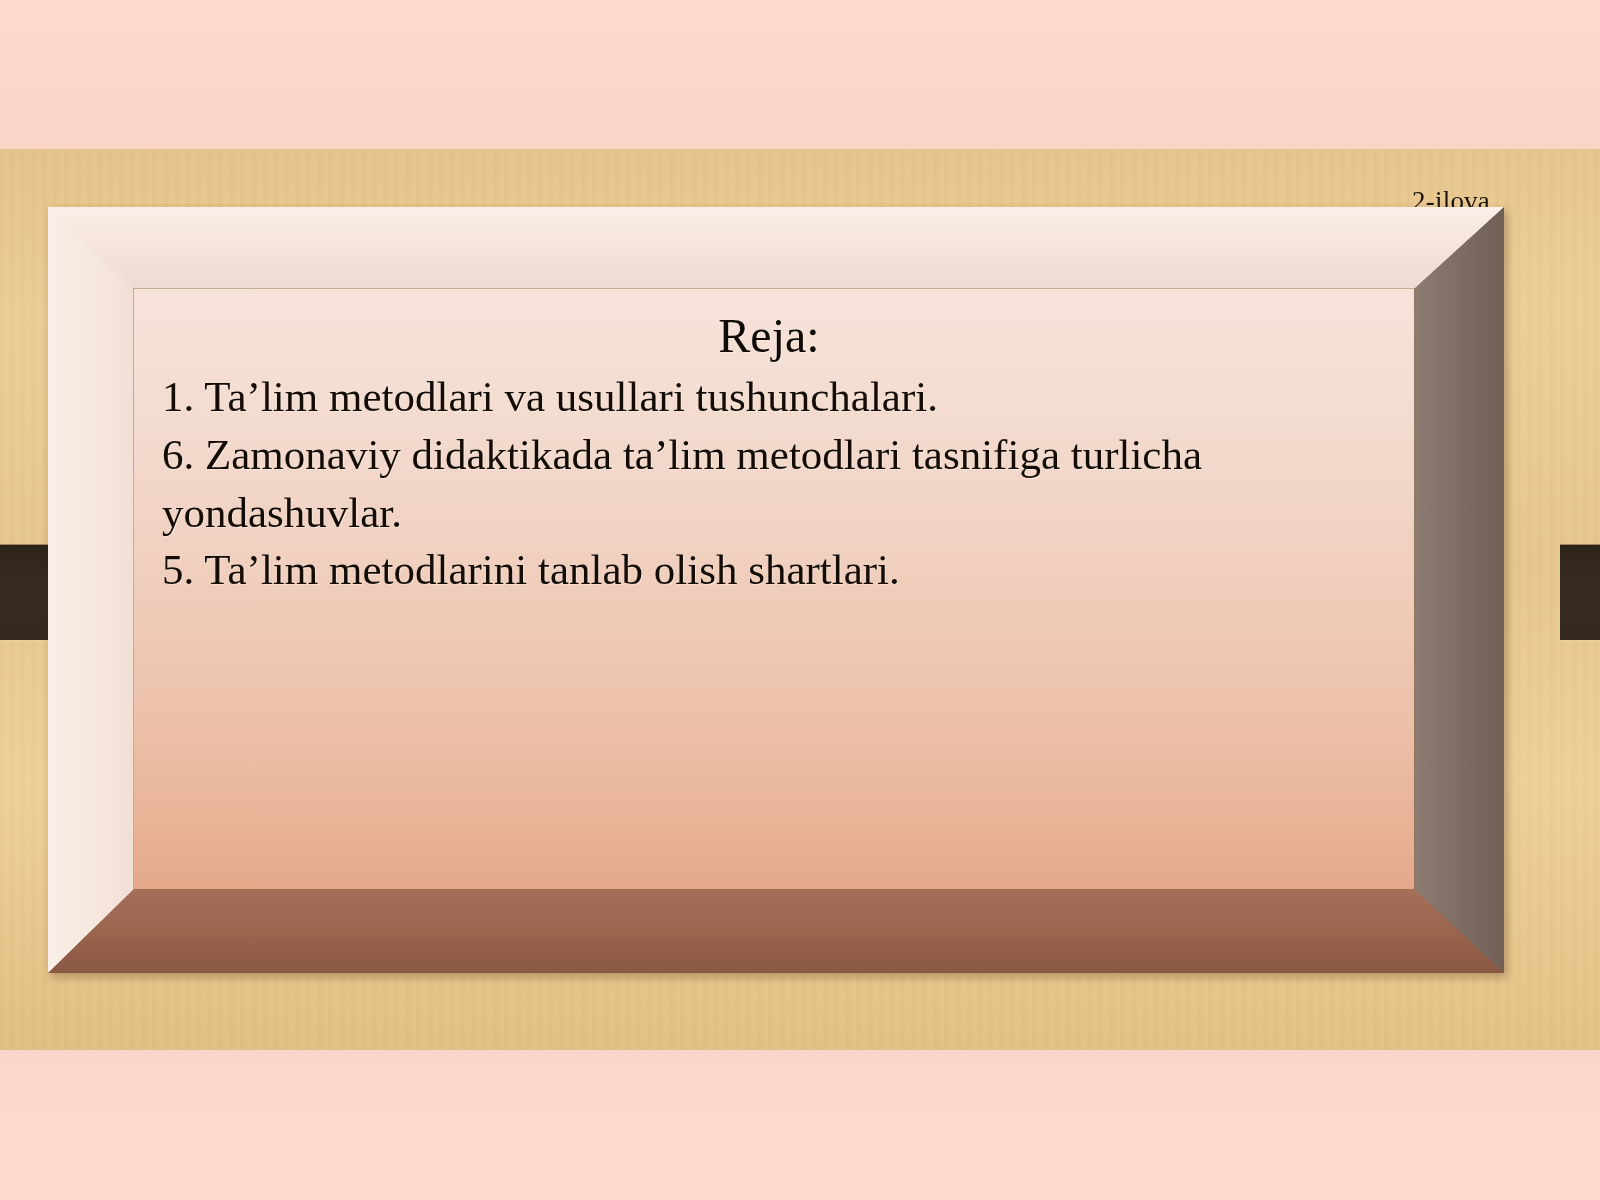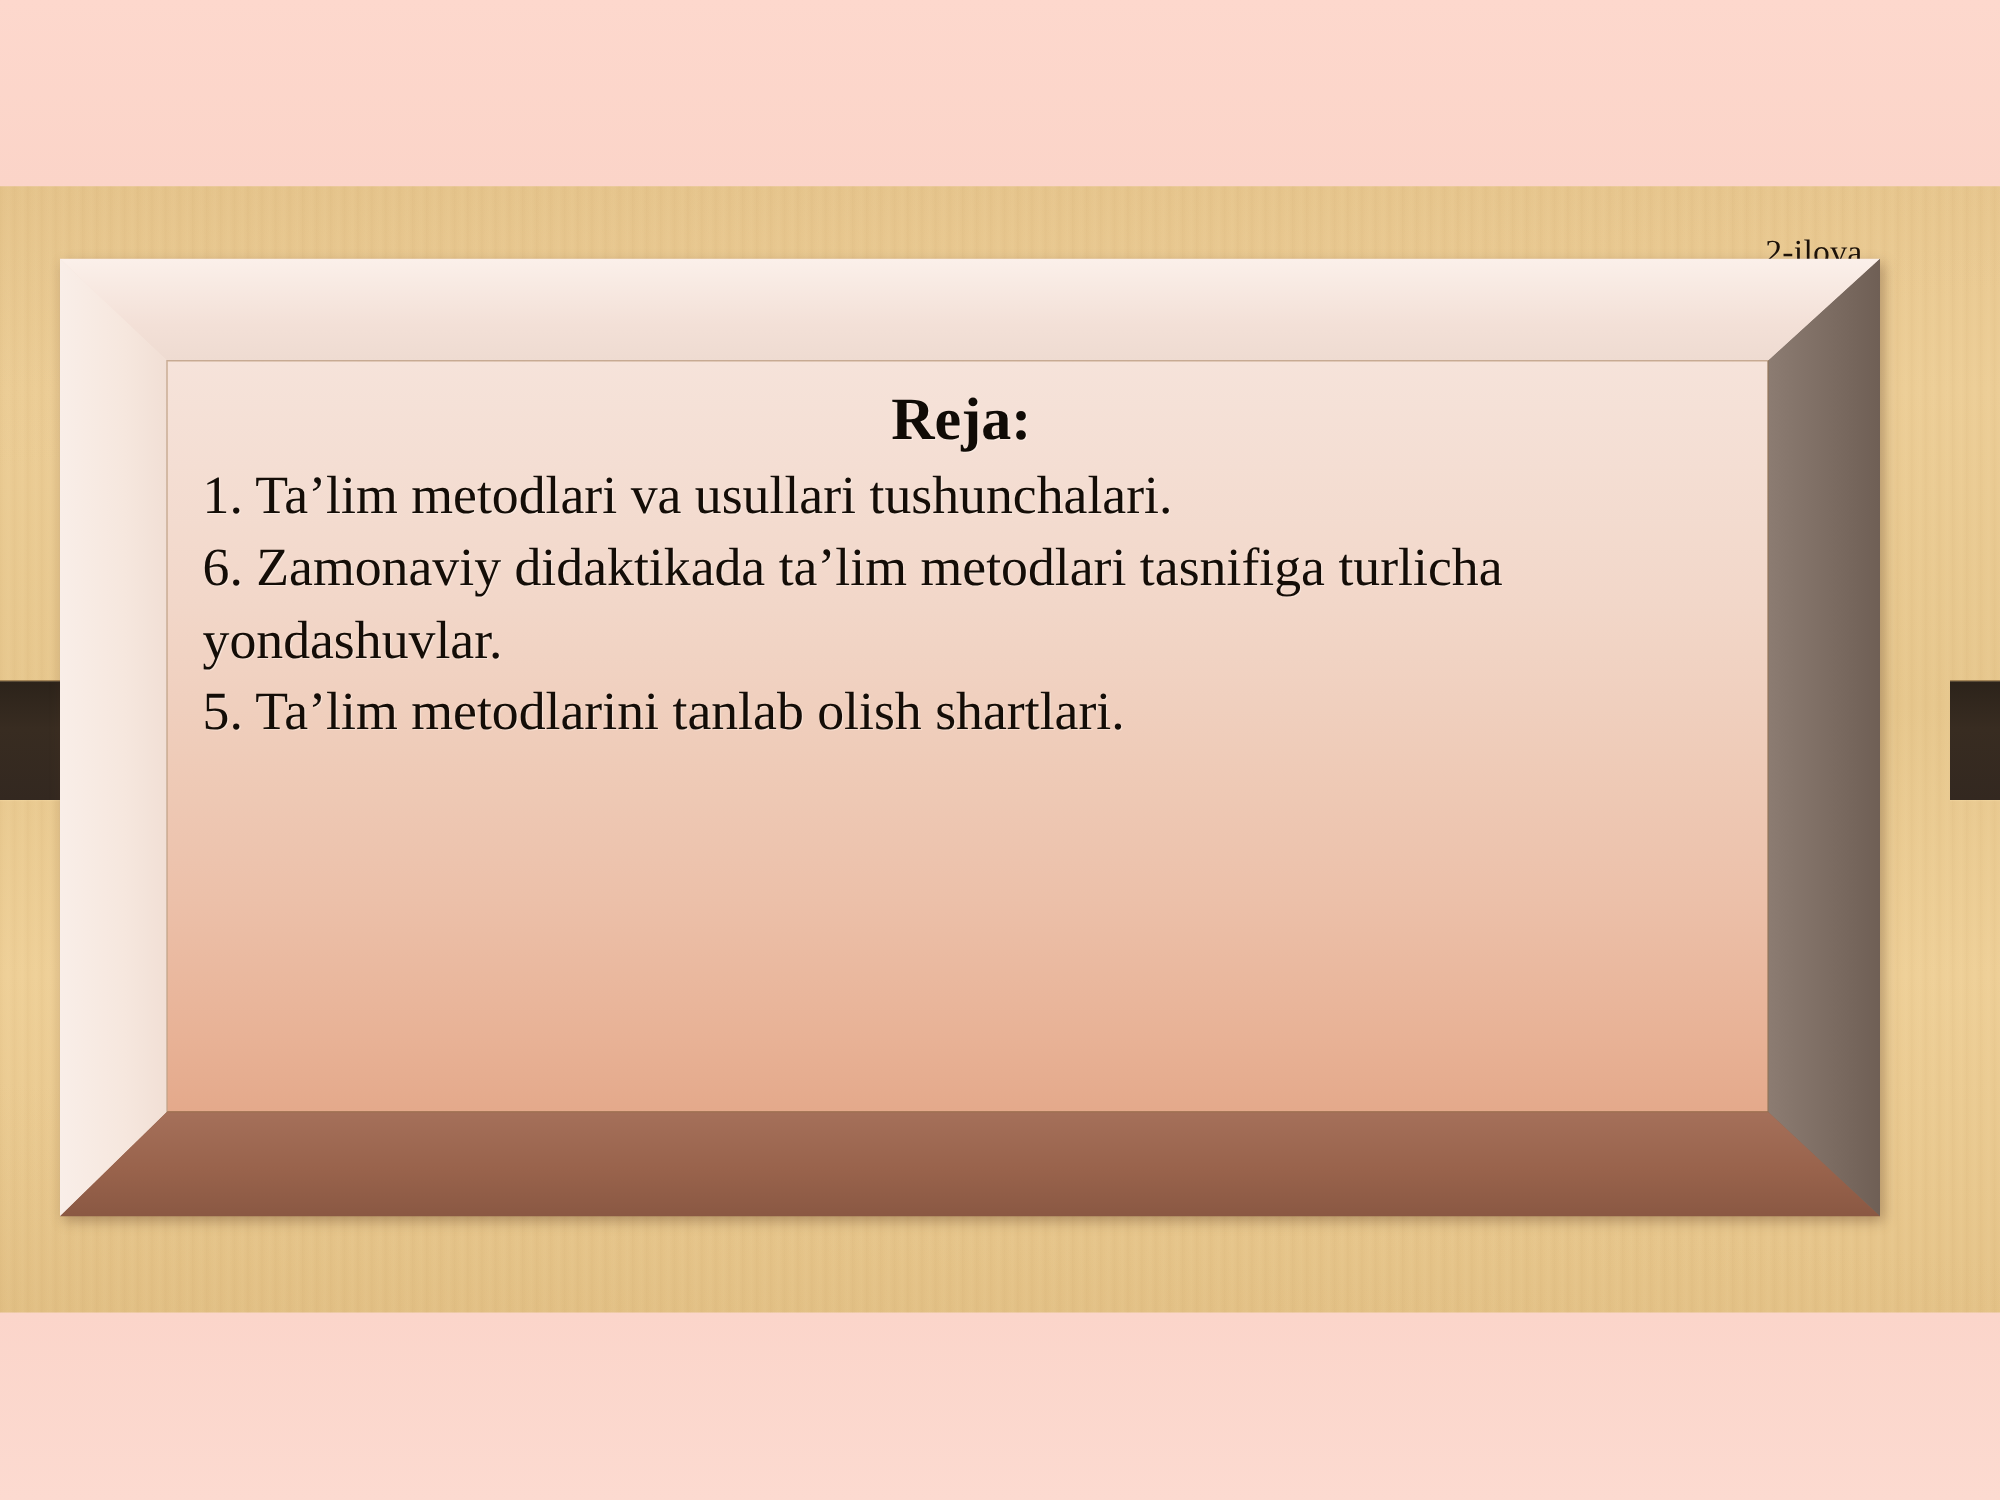--- a/index.html
+++ b/index.html
@@ -164,21 +164,21 @@
         #e8b296  90%,
         #e4a98b 100%);
     box-sizing: border-box;
     padding: 18px 26px 0 16px;
     overflow: hidden;
   }
 
   .plan-title {
     font-family: "Liberation Serif", serif;
     font-size: 48px;
-    font-weight: bold;
+    font-weight: normal;
     color: #100b06;
     text-align: center;
     line-height: 1.06;
     margin: 4px 0 6px 0;
     text-shadow: 1px 1px 0 rgba(255,245,238,0.55);
   }
 
   .plan-list {
     list-style: none;
     margin: 0;

